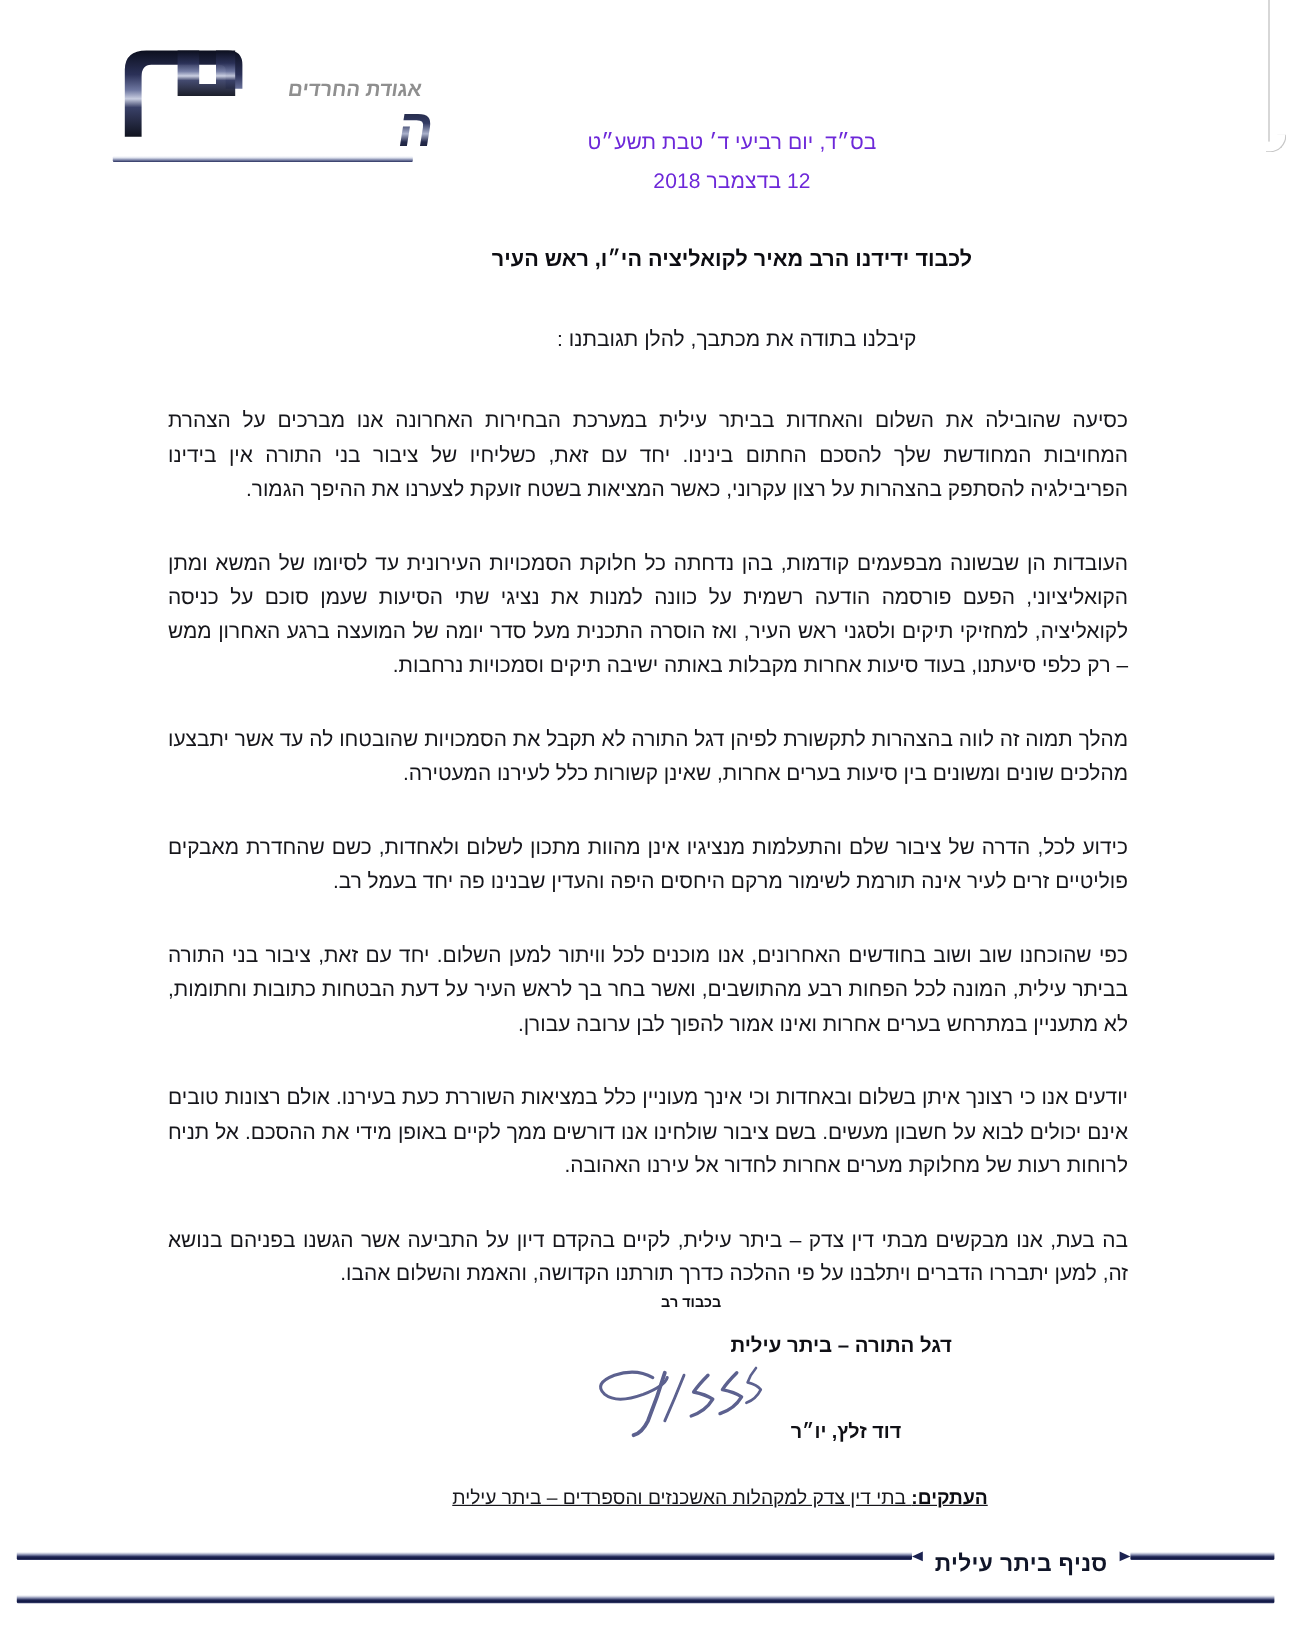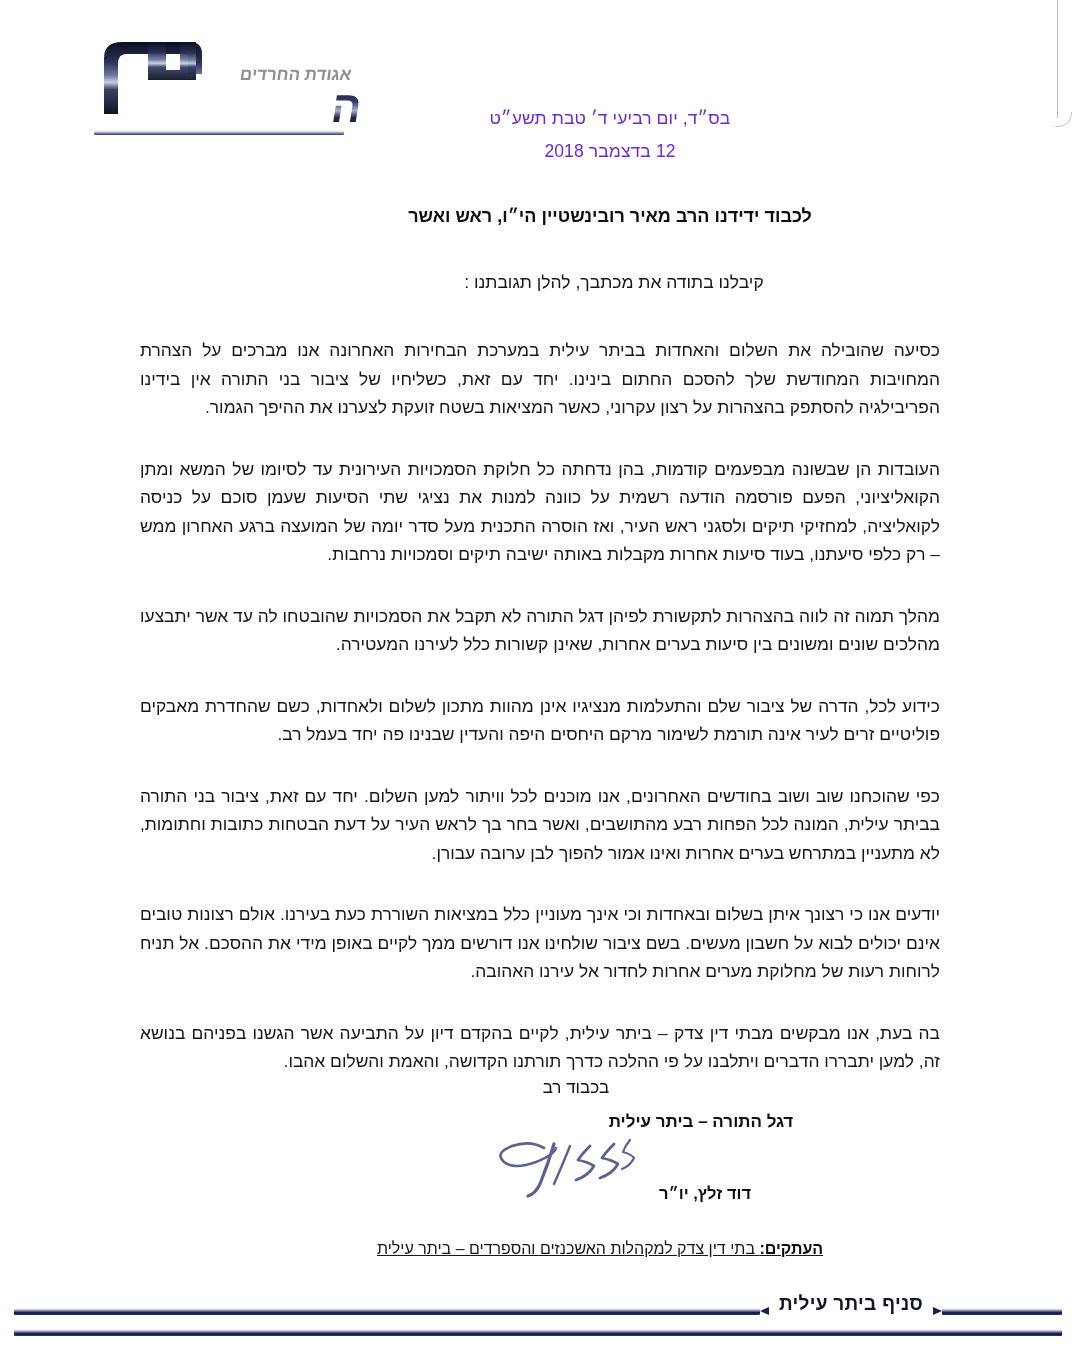--- a/index.html
+++ b/index.html
@@ -113,22 +113,22 @@
   .para:last-child { margin-bottom: 12px; }
 
   
   .sign-regards {
     position: absolute;
     top: 1078px;
     right: 0;
     left: 0;
     text-align: center;
     padding-left: 72px;
-    font-weight: normal;
-    font-size: 17px;
+    font-weight: bold;
+    font-size: 12px;
     color: #101015;
   }
   .sign-org {
     position: absolute;
     top: 1112px;
     right: 0;
     left: 0;
     text-align: center;
     padding-left: 310px;
     font-weight: bold;
@@ -178,21 +178,21 @@
     bottom: 22px;
     right: 0;
     left: 0;
     height: 56px;
   }
   .footer-row {
     position: absolute;
     left: 14px;
     right: 18px;
     display: flex;
-    align-items: flex-end;
+    align-items: flex-start;
     direction: rtl;
   }
   .footer-row.top { top: 4px; }
   .footer-row.bottom { top: 40px; }
 
   .bar {
     height: 7px;
     background: linear-gradient(to bottom,
       #ffffff 0%, #e8eaf1 14%, #8d94b4 36%,
       #1d2454 62%, #131a45 82%, #3a4170 100%);
@@ -270,21 +270,21 @@
 
     <rect x="24" y="112" width="250" height="5" fill="url(#barg)" rx="1"></rect>
   </svg>
 </div>
 
 <div class="date-block">
   <div class="date-line">בס״ד, יום רביעי ד׳ טבת תשע״ט</div>
   <div class="date-line">12 בדצמבר 2018</div>
 </div>
 
-<div class="addressee">לכבוד ידידנו הרב מאיר רובינשטיין הי״ו, ראש ואשר</div>
+<div class="addressee">לכבוד ידידנו הרב מאיר לקואליציה הי״ו, ראש העיר</div>
 
 <div class="greeting">קיבלנו בתודה את מכתבך, להלן תגובתנו :</div>
 
 <div class="body-wrap">
   <p class="para">כסיעה שהובילה את השלום והאחדות בביתר עילית במערכת הבחירות האחרונה אנו מברכים על הצהרת המחויבות המחודשת שלך להסכם החתום בינינו. יחד עם זאת, כשליחיו של ציבור בני התורה אין בידינו הפריבילגיה להסתפק בהצהרות על רצון עקרוני, כאשר המציאות בשטח זועקת לצערנו את ההיפך הגמור.</p>
   <p class="para">העובדות הן שבשונה מבפעמים קודמות, בהן נדחתה כל חלוקת הסמכויות העירונית עד לסיומו של המשא ומתן הקואליציוני, הפעם פורסמה הודעה רשמית על כוונה למנות את נציגי שתי הסיעות שעמן סוכם על כניסה לקואליציה, למחזיקי תיקים ולסגני ראש העיר, ואז הוסרה התכנית מעל סדר יומה של המועצה ברגע האחרון ממש – רק כלפי סיעתנו, בעוד סיעות אחרות מקבלות באותה ישיבה תיקים וסמכויות נרחבות.</p>
   <p class="para">מהלך תמוה זה לווה בהצהרות לתקשורת לפיהן דגל התורה לא תקבל את הסמכויות שהובטחו לה עד אשר יתבצעו מהלכים שונים ומשונים בין סיעות בערים אחרות, שאינן קשורות כלל לעירנו המעטירה.</p>
   <p class="para">כידוע לכל, הדרה של ציבור שלם והתעלמות מנציגיו אינן מהוות מתכון לשלום ולאחדות, כשם שהחדרת מאבקים פוליטיים זרים לעיר אינה תורמת לשימור מרקם היחסים היפה והעדין שבנינו פה יחד בעמל רב.</p>
   <p class="para">כפי שהוכחנו שוב ושוב בחודשים האחרונים, אנו מוכנים לכל וויתור למען השלום. יחד עם זאת, ציבור בני התורה בביתר עילית, המונה לכל הפחות רבע מהתושבים, ואשר בחר בך לראש העיר על דעת הבטחות כתובות וחתומות, לא מתעניין במתרחש בערים אחרות ואינו אמור להפוך לבן ערובה עבורן.</p>
   <p class="para">יודעים אנו כי רצונך איתן בשלום ובאחדות וכי אינך מעוניין כלל במציאות השוררת כעת בעירנו. אולם רצונות טובים אינם יכולים לבוא על חשבון מעשים. בשם ציבור שולחינו אנו דורשים ממך לקיים באופן מידי את ההסכם. אל תניח לרוחות רעות של מחלוקת מערים אחרות לחדור אל עירנו האהובה.</p>

